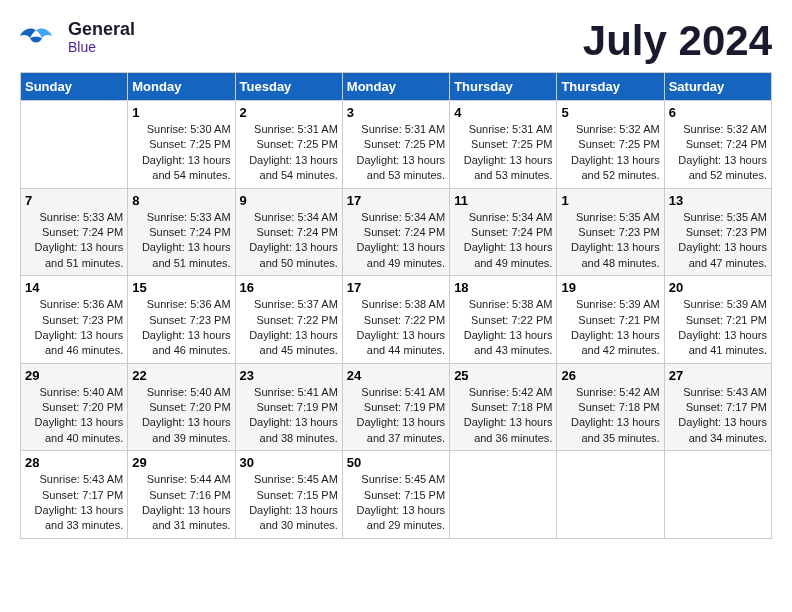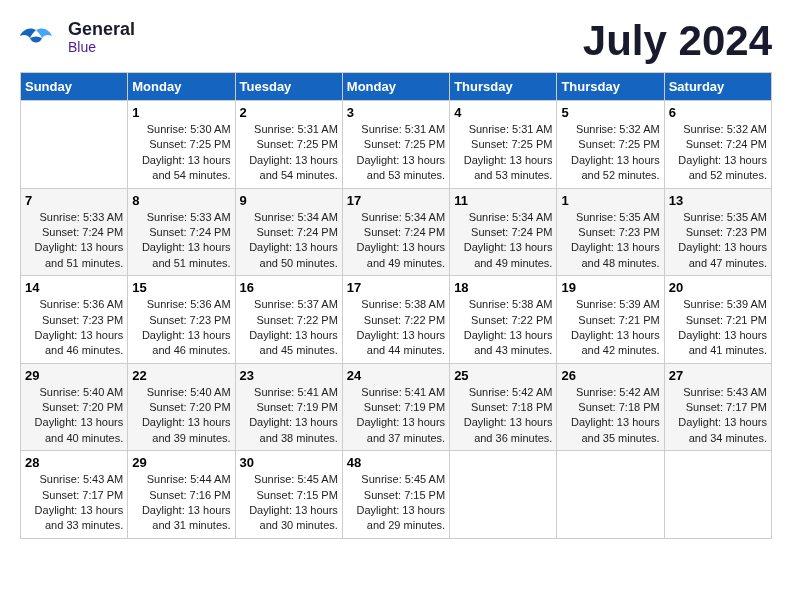--- a/index.html
+++ b/index.html
@@ -237,21 +237,21 @@
         </td>
         <td>
           <div class="day-number">29</div>
           <div class="day-info">Sunrise: 5:44 AM<br>Sunset: 7:16 PM<br>Daylight: 13 hours and 31 minutes.</div>
         </td>
         <td>
           <div class="day-number">30</div>
           <div class="day-info">Sunrise: 5:45 AM<br>Sunset: 7:15 PM<br>Daylight: 13 hours and 30 minutes.</div>
         </td>
         <td>
-          <div class="day-number">48</div>
+          <div class="day-number">50</div>
           <div class="day-info">Sunrise: 5:45 AM<br>Sunset: 7:15 PM<br>Daylight: 13 hours and 29 minutes.</div>
         </td>
         <td class="empty-cell"></td>
         <td class="empty-cell"></td>
         <td class="empty-cell"></td>
       </tr>
     </tbody>
 </table>
 
 </body></html>

